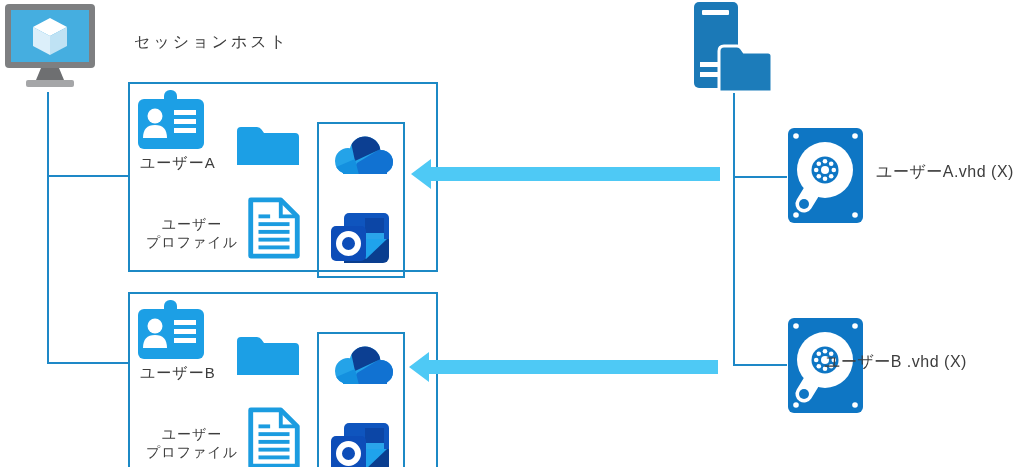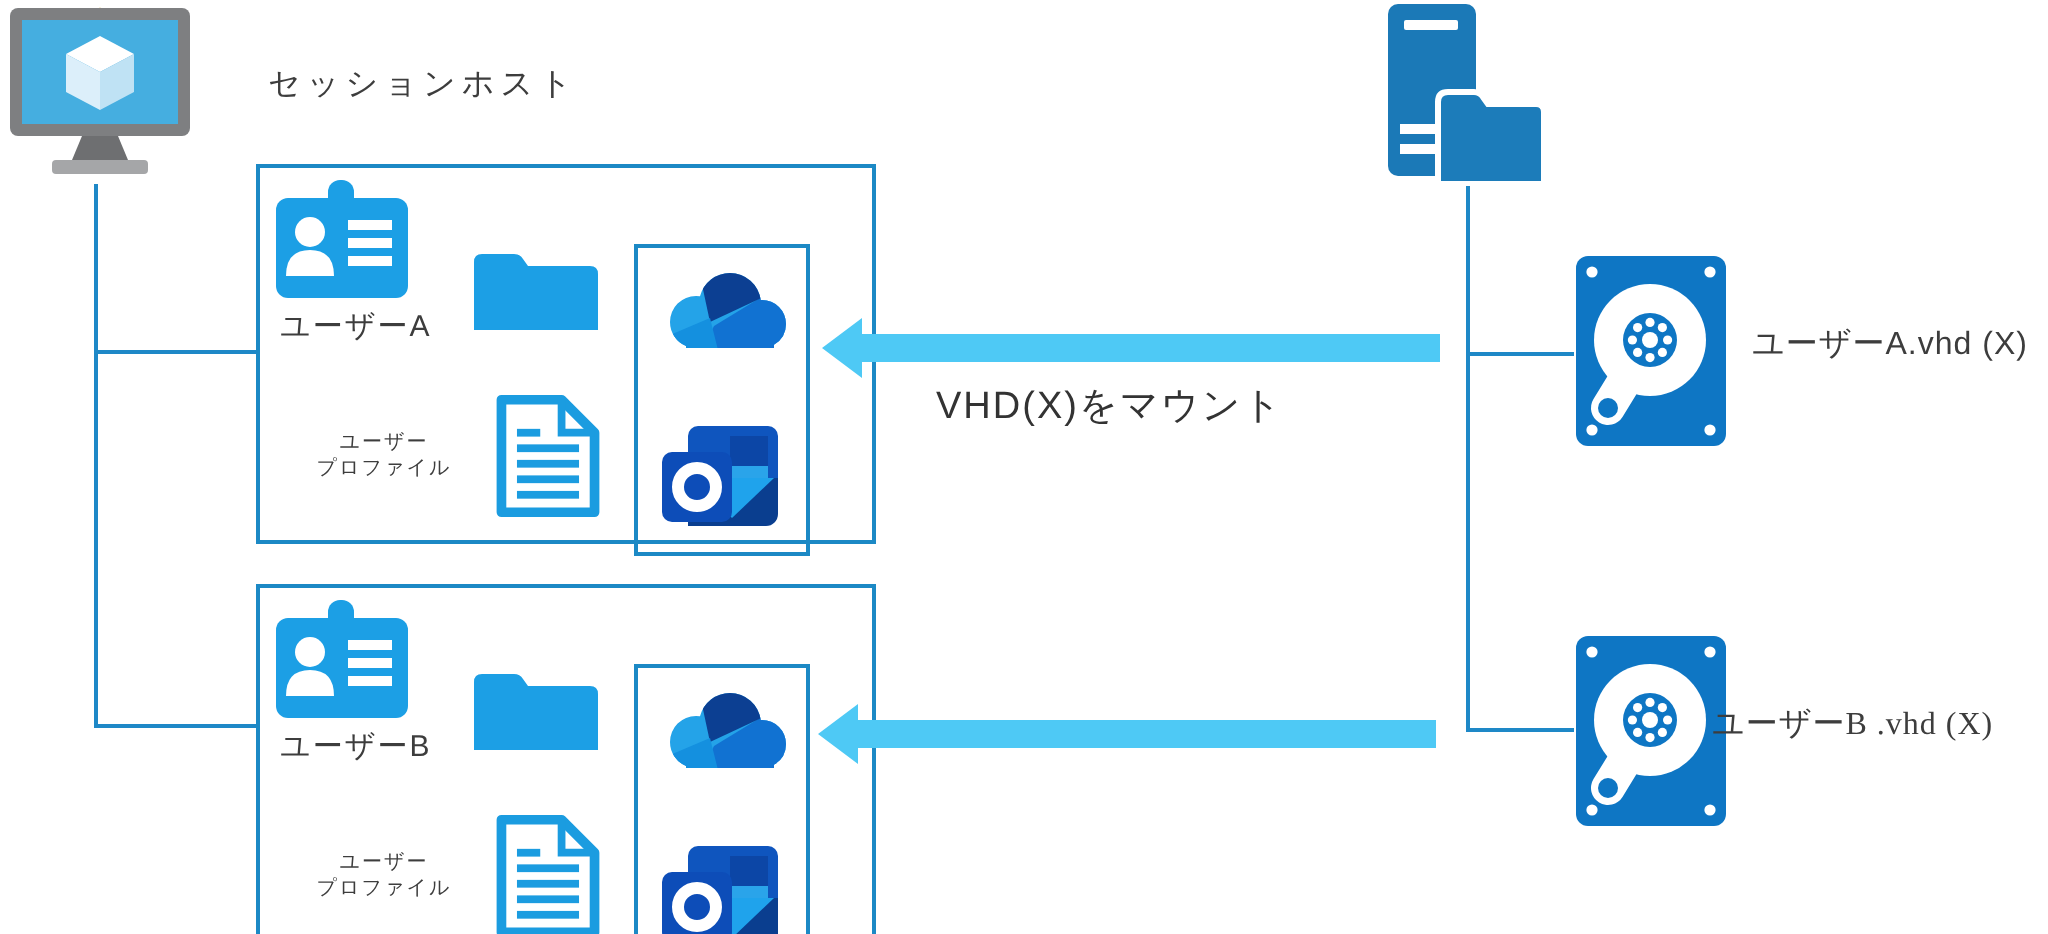--- a/index.html
+++ b/index.html
@@ -8,21 +8,21 @@
   .abs{position:absolute;}
   .label{color:#3d3d3d;white-space:nowrap;text-align:right;}
   .heading{font-size:16px;letter-spacing:3px;}
   .line{background:#1E88C7;}
   .userbox{position:absolute;left:128px;width:306px;border:2px solid #1C89C5;background:#fff;}
   .userbox .badge{position:absolute;left:8px;top:6px;width:66px;height:62px;}
   .userbox .uname{position:absolute;left:10px;top:70px;font-size:15px;letter-spacing:1px;}
   .userbox .folder{position:absolute;left:107px;top:40px;width:62px;height:41px;}
   .userbox .doc{position:absolute;left:115px;top:112px;width:58px;height:64px;}
   .userbox .profile{position:absolute;left:4px;top:132px;width:116px;text-align:center;
-                    font-size:10px;line-height:1.25;letter-spacing:1px;}
+                    font-size:14px;line-height:1.25;letter-spacing:1px;}
   .innerbox{position:absolute;left:187px;top:38px;width:84px;height:134px;border:2px solid #1C89C5;
             display:flex;flex-direction:column;align-items:center;justify-content:space-between;
             padding:9px 0;box-sizing:content-box;}
   .disk-label{font-size:16px;letter-spacing:0.5px;}
   .mount-label{font-size:19px;letter-spacing:1px;color:#333;}
 </style>
 </head>
 <body>
 
 <div class="canvas">
@@ -154,21 +154,20 @@
         <polygon points="15,26 56,26 35,46" fill="#1FA3EC"></polygon>
         <rect x="0" y="13" width="35" height="35" rx="5" fill="#0D4DB8"></rect>
         <circle cx="17.5" cy="30.5" r="9.5" fill="none" stroke="#ffffff" stroke-width="6"></circle>
       </svg>
     </div>
   </div>
 
   <svg class="abs" style="left:408px;top:157px;" width="314" height="34" viewBox="0 0 314 34">
     <polygon points="3,17 23,2 23,10 312,10 312,24 23,24 23,32" fill="#4EC9F5"></polygon>
   </svg>
-  <div class="abs label mount-label" style="left:468px;top:190px;">VHD(X)をマウント</div>
   <svg class="abs" style="left:406px;top:350px;" width="314" height="34" viewBox="0 0 314 34">
     <polygon points="3,17 23,2 23,10 312,10 312,24 23,24 23,32" fill="#4EC9F5"></polygon>
   </svg>
 
   <svg class="abs" style="left:692px;top:2px;" width="90" height="92" viewBox="0 0 90 92">
     <rect x="2" y="0" width="44" height="86" rx="5" fill="#1B79B7"></rect>
     <rect x="10" y="8" width="27" height="5" rx="1" fill="#fff"></rect>
     <rect x="8" y="60" width="18" height="5" fill="#fff"></rect>
     <rect x="8" y="70" width="18" height="5" fill="#fff"></rect>
     <path d="M27,90 L27,49 Q27,44 32,44 L45,44 Q48,44 49.5,46.5 L52,50 L76,50 Q80,50 80,54 L80,90 Z" fill="#1C7CBA" stroke="#ffffff" stroke-width="3"></path>
@@ -214,15 +213,15 @@
     <circle cx="46.8" cy="43" r="2.3" fill="#fff"></circle>
       <circle cx="44.2" cy="49.2" r="2.3" fill="#fff"></circle>
     <circle cx="38" cy="51.8" r="2.3" fill="#fff"></circle>
       <circle cx="31.8" cy="49.2" r="2.3" fill="#fff"></circle>
     <circle cx="29.2" cy="43" r="2.3" fill="#fff"></circle>
       <circle cx="31.8" cy="36.8" r="2.3" fill="#fff"></circle>
     <circle cx="38" cy="34.2" r="2.3" fill="#fff"></circle>
       <circle cx="44.2" cy="36.8" r="2.3" fill="#fff"></circle>
     <circle cx="17" cy="77" r="5" fill="#0E76C4"></circle>
   </svg>
-  <div class="abs label disk-label" style="left:856px;top:352px;font-family:Liberation Serif, serif;">ユーザーB .vhd (X)</div>
+  <div class="abs label disk-label" style="left:824px;top:352px;">ユーザーB .vhd (X)</div>
 
 </div>
 
 </body></html>

